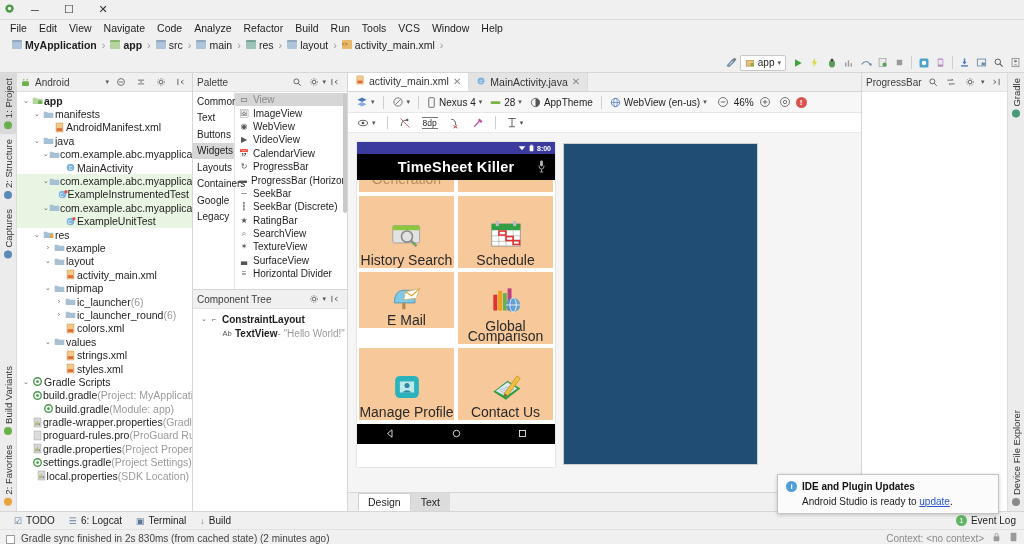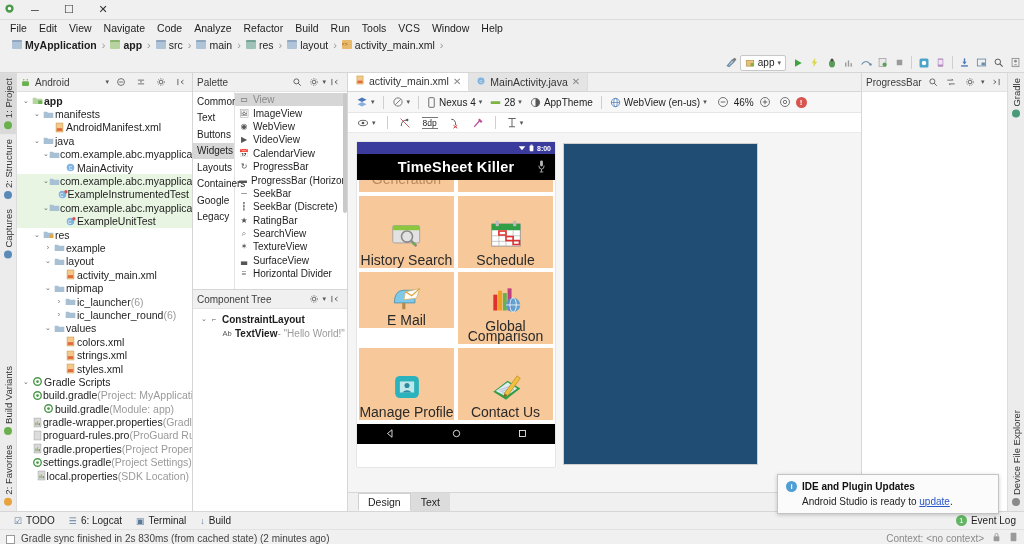--- a/index.html
+++ b/index.html
@@ -531,38 +531,38 @@
           <div class="node" style="padding-left: 37px;">
             <span class="arrow">›</span>
             <span class="nico">
               <svg width="11" height="11" viewBox="0 0 16 16">
                 <path d="M1 4 H6 L7.2 5.4 H15 V13 H1 Z" fill="#a8c0d4"></path>
               </svg>
             </span>
             <span class="nlabel">ic_launcher_round</span>
             <span class="ndim"> (6)</span>
           </div>
+          <div class="node" style="padding-left: 37px;">
+            <span class="arrow"></span>
+            <span class="nico">
+              <svg width="11" height="11" viewBox="0 0 16 16">
+                <rect x="3" y="1.5" width="10" height="13" fill="#f3c88a" stroke="#c99a4a" stroke-width=".8"></rect>
+                <rect x="4" y="9" width="8" height="4" fill="#e06a3a"></rect>
+              </svg>
+            </span>
+            <span class="nlabel">colors.xml</span>
+          </div>
           <div class="node" style="padding-left: 26px;">
             <span class="arrow">⌄</span>
             <span class="nico">
               <svg width="11" height="11" viewBox="0 0 16 16">
                 <path d="M1 4 H6 L7.2 5.4 H15 V13 H1 Z" fill="#a8c0d4"></path>
               </svg>
             </span>
             <span class="nlabel">values</span>
-          </div>
-          <div class="node" style="padding-left: 37px;">
-            <span class="arrow"></span>
-            <span class="nico">
-              <svg width="11" height="11" viewBox="0 0 16 16">
-                <rect x="3" y="1.5" width="10" height="13" fill="#f3c88a" stroke="#c99a4a" stroke-width=".8"></rect>
-                <rect x="4" y="9" width="8" height="4" fill="#e06a3a"></rect>
-              </svg>
-            </span>
-            <span class="nlabel">colors.xml</span>
           </div>
           <div class="node" style="padding-left: 37px;">
             <span class="arrow"></span>
             <span class="nico">
               <svg width="11" height="11" viewBox="0 0 16 16">
                 <rect x="3" y="1.5" width="10" height="13" fill="#f3c88a" stroke="#c99a4a" stroke-width=".8"></rect>
                 <rect x="4" y="9" width="8" height="4" fill="#e06a3a"></rect>
               </svg>
             </span>
             <span class="nlabel">strings.xml</span>

